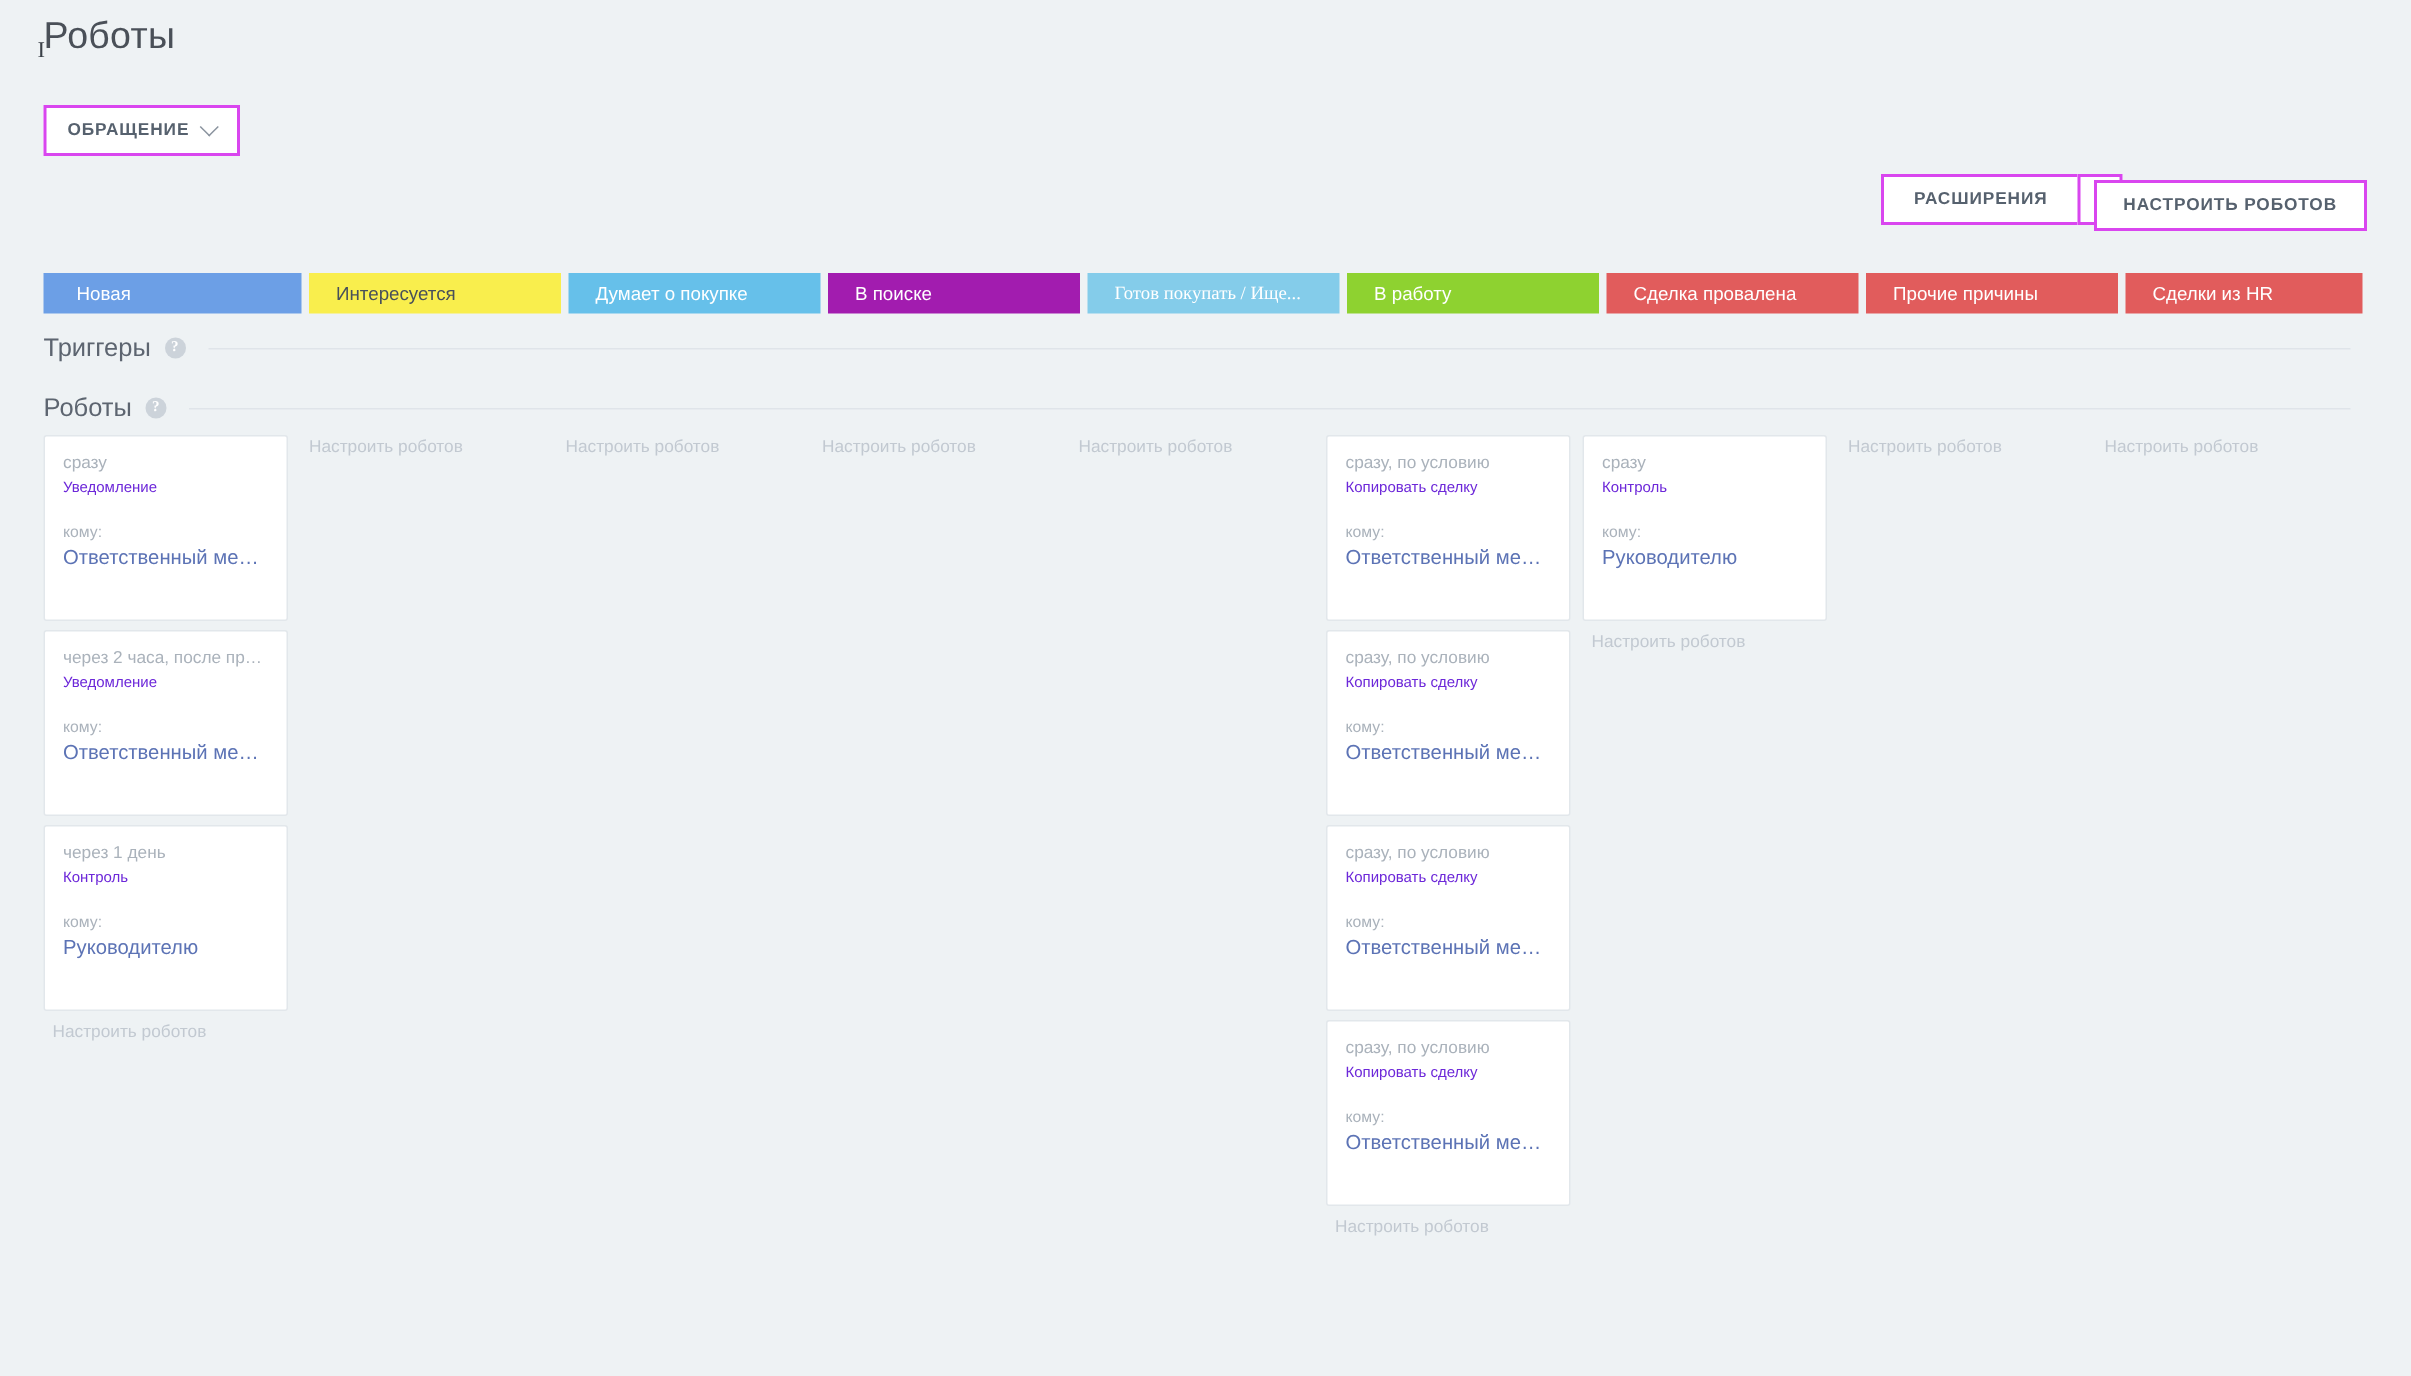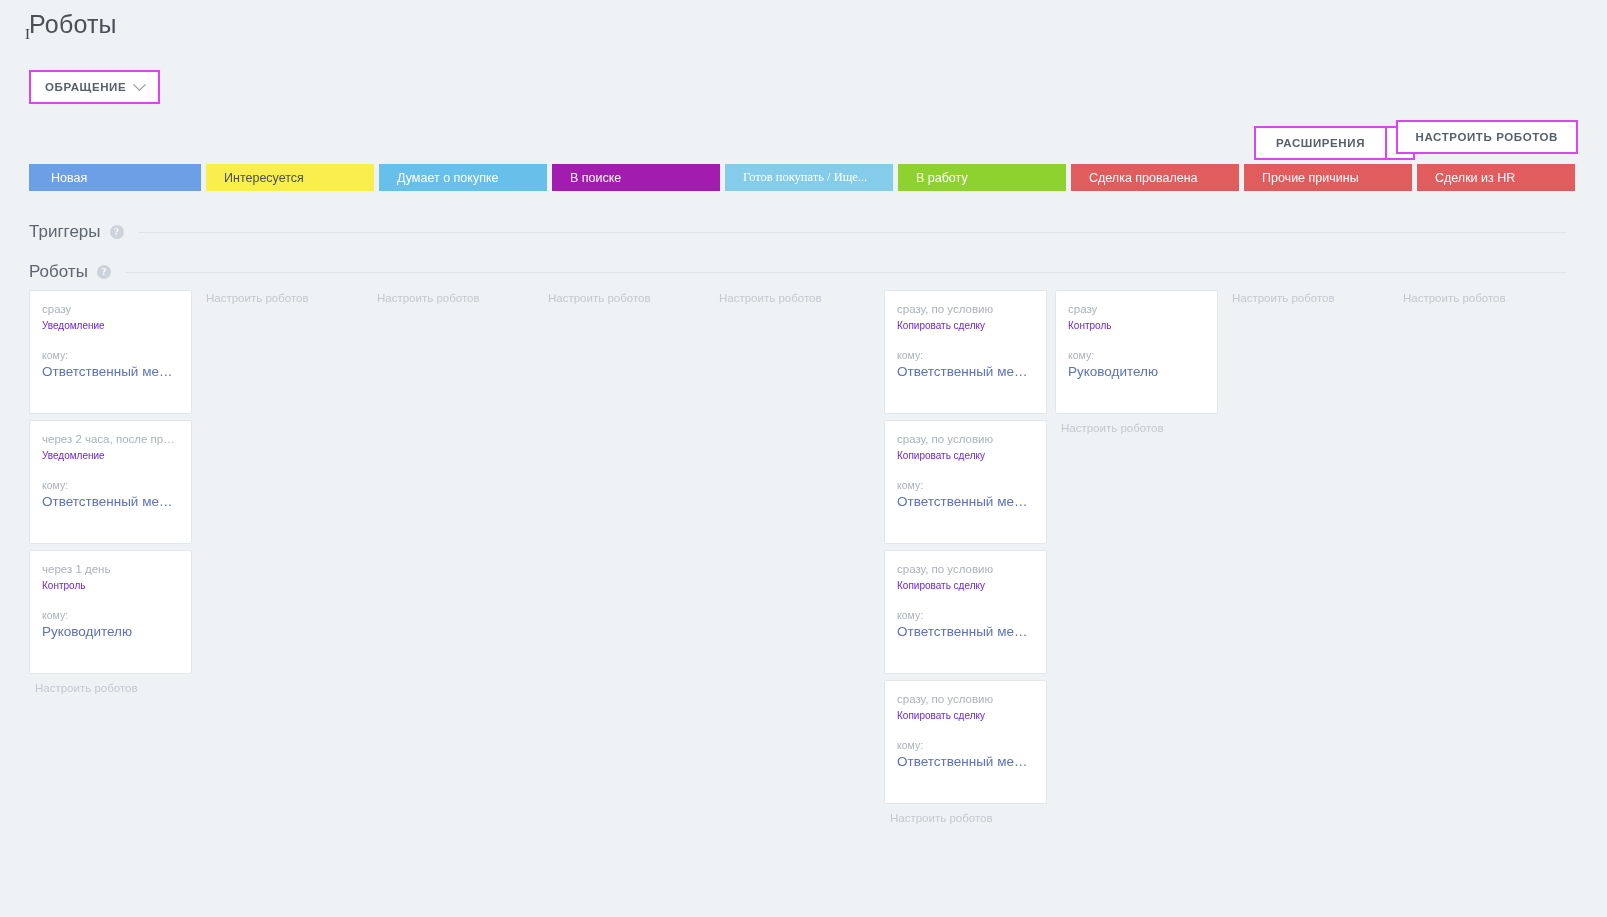--- a/index.html
+++ b/index.html
@@ -44,37 +44,37 @@
     display: inline-block;
   }
   .chev-down {
     width: 9px; height: 9px;
     border-right: 1.6px solid #8a939e; border-bottom: 1.6px solid #8a939e;
     transform: rotate(45deg) translate(-2px,-2px);
     display: inline-block;
   }
 
   #extensions-group {
-    position: absolute; right: 192px; top: 126px;
+    position: absolute; right: 192px; top: 116px;
     display: flex; height: 52px; justify-content: flex-end;
   }
   #extensions-button {
     height: 34px; padding: 0 20px; border-right: none;
   }
   #extensions-dropdown {
     height: 34px; width: 30px; padding: 0;
   }
   #setup-robots-top {
     position: absolute; right: 29px; top: 120px;
     height: 34px; padding: 0 18px;
   }
 
   
   #stages {
-    position: absolute; left: 29px; top: 164px;
+    position: absolute; left: 29px; top: 182px;
     display: flex; height: 27px; width: 1538px;
   }
   .stage {
     position: relative; height: 27px;
     display: flex; align-items: center;
     padding-left: 18px;
     color: #fff; font-size: 12.5px;
     margin-right: 5px;
     cursor: pointer;
     white-space: nowrap; overflow: hidden;

